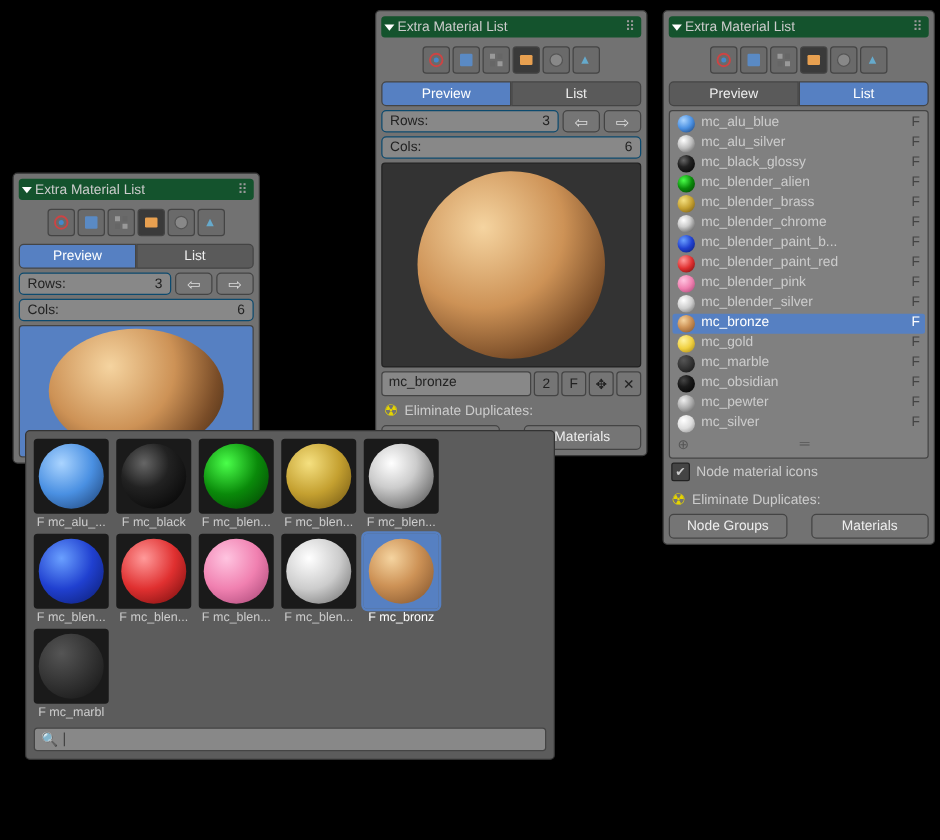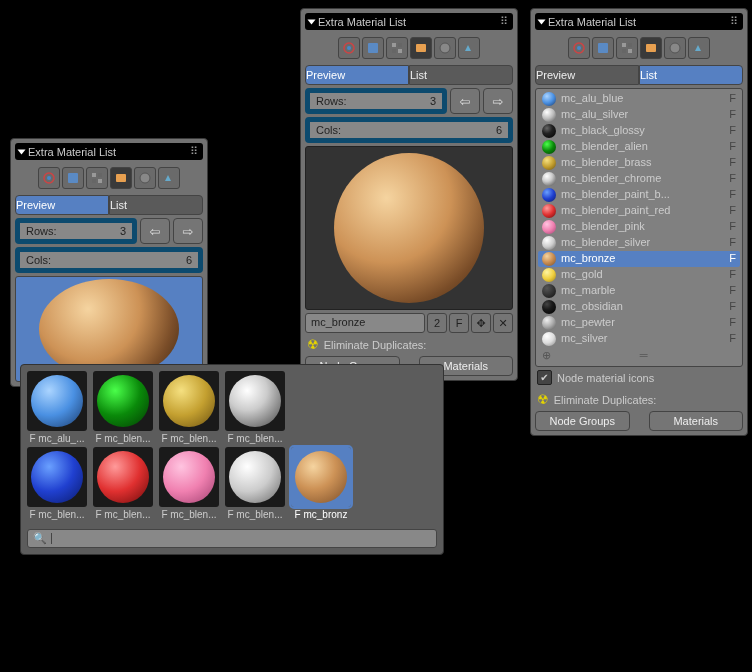--- a/index.html
+++ b/index.html
@@ -1,30 +1,30 @@
 <!DOCTYPE html>
 <html><head>
 <meta charset="utf-8">
 <style>
 body{margin:0;background:#000;font-family:sans-serif;font-size:11px;color:#ccc;position:relative;width:752px;height:672px}
 .panel{position:absolute;background:#727272;border:1px solid #3a3a3a;border-radius:4px;padding:4px;box-shadow:0 2px 8px rgba(0,0,0,.5)}
-.hdr{display:flex;align-items:center;background:#000000;border-radius:3px;padding:2px 4px;margin-bottom:4px}
+.hdr{display:flex;align-items:center;background:#14532d;border-radius:3px;padding:2px 4px;margin-bottom:4px}
 .hdr .tri{width:0;height:0;border-left:5px solid #fff;border-top:4px solid transparent;border-bottom:4px solid transparent;transform:rotate(90deg);margin-right:4px}
 .hdr .grip{margin-left:auto;color:#999;letter-spacing:1px}
 .iconrow{display:flex;gap:2px;justify-content:center;padding:3px 0}
 .ibtn{width:20px;height:20px;border:1px solid #444;border-radius:3px;background:#6a6a6a;display:flex;align-items:center;justify-content:center}
 .ibtn.sel{background:#3a3a3a}
 .ibtn svg{width:14px;height:14px}
 .tabs{display:flex;margin:3px 0}
-.tab{flex:1;text-align:left;padding:3px 0;background:#5a5a5a;border:1px solid #444;color:#eee}
+.tab{flex:1;text-align:center;padding:3px 0;background:#5a5a5a;border:1px solid #444;color:#eee}
 .tab:first-child{border-radius:4px 0 0 4px}
 .tab:last-child{border-radius:0 4px 4px 0}
 .tab.act{background:#5680c2;color:#fff}
 .nrow{display:flex;gap:3px;margin:3px 0}
-.nfield{flex:1;background:#888;border:5px solid #0c4a6e;border-radius:4px;padding:2px 6px;display:flex;color:#222}
+.nfield{flex:1;background:#888;border:1px solid #0c4a6e;border-radius:4px;padding:2px 6px;display:flex;color:#222}
 .nfield span:last-child{margin-left:auto}
 .navbtn{width:28px;background:#757575;border:1px solid #444;border-radius:4px;display:flex;align-items:center;justify-content:center;color:#ddd;font-size:13px}
 .pbox{background:#5680c2;border:1px solid #444;border-radius:3px;padding:2px;display:flex;justify-content:center}
 .sphere{border-radius:50%;background:radial-gradient(circle at 35% 30%,#f5d4a0,#cd9256 45%,#7a4d28 75%,#3a2410)}
 .matrow{display:flex;gap:2px;margin-top:3px}
 .matname{flex:1;background:#888;border:1px solid #444;border-radius:3px;padding:2px 5px;color:#222}
 .sqbtn{width:18px;height:18px;background:#757575;border:1px solid #444;border-radius:3px;display:flex;align-items:center;justify-content:center;color:#222;font-size:11px}
 .elim{display:flex;align-items:center;gap:5px;padding:4px 2px}
 .rad{color:#e5d400;font-size:13px}
 .btnrow{display:flex;gap:19px}
@@ -333,30 +333,36 @@
 <div class="elim">
       <span class="rad">☢</span>
       <span>Eliminate Duplicates:</span>
     </div>
 <div class="btnrow">
       <div class="btn">Node Groups</div>
       <div class="btn">Materials</div>
     </div>
 </div>
 
-<div class="grid" style="left:20px;top:364px;width:410px" id="mgrid">
+<div class="grid" style="left:20px;top:344px;width:410px" id="mgrid">
     <div class="grow">
       <div class="gcell">
         <div class="thumb">
           <div style="width:52px;height:52px;border-radius:50%;background:radial-gradient(circle at 35% 30%,#aad4ff,#4a90e2 50%,#1a3a6a)"></div>
         </div>
         <div class="lbl">F mc_alu_...</div>
       </div>
       <div class="gcell">
         <div class="thumb">
+          <div style="width:52px;height:52px;border-radius:50%;background:radial-gradient(circle at 35% 30%,#666,#222 40%,#000)"></div>
+        </div>
+        <div class="lbl">F mc_black</div>
+      </div>
+      <div class="gcell">
+        <div class="thumb">
           <div style="width:52px;height:52px;border-radius:50%;background:radial-gradient(circle at 35% 30%,#4aff4a,#0a8a0a 50%,#033a03)"></div>
         </div>
         <div class="lbl">F mc_blen...</div>
       </div>
       <div class="gcell">
         <div class="thumb">
           <div style="width:52px;height:52px;border-radius:50%;background:radial-gradient(circle at 35% 30%,#f5e080,#c4a030 50%,#6a5010)"></div>
         </div>
         <div class="lbl">F mc_blen...</div>
       </div>
@@ -393,18 +399,24 @@
         <div class="lbl">F mc_blen...</div>
       </div>
       <div class="gcell sel">
         <div class="thumb">
           <div style="width:52px;height:52px;border-radius:50%;background:radial-gradient(circle at 35% 30%,#f5d4a0,#cd9256 45%,#7a4d28)"></div>
         </div>
         <div class="lbl">F mc_bronz</div>
       </div>
     </div>
     <div class="grow">
+      <div class="gcell">
+        <div class="thumb">
+          <div style="width:52px;height:52px;border-radius:50%;background:radial-gradient(circle at 35% 30%,#555,#333 50%,#111)"></div>
+        </div>
+        <div class="lbl">F mc_marbl</div>
+      </div>
     </div>
     <div class="srch">
       <span>🔍</span>
       <span style="border-left:1px solid #444;height:11px"></span>
     </div>
   </div>
 
 </body></html>

